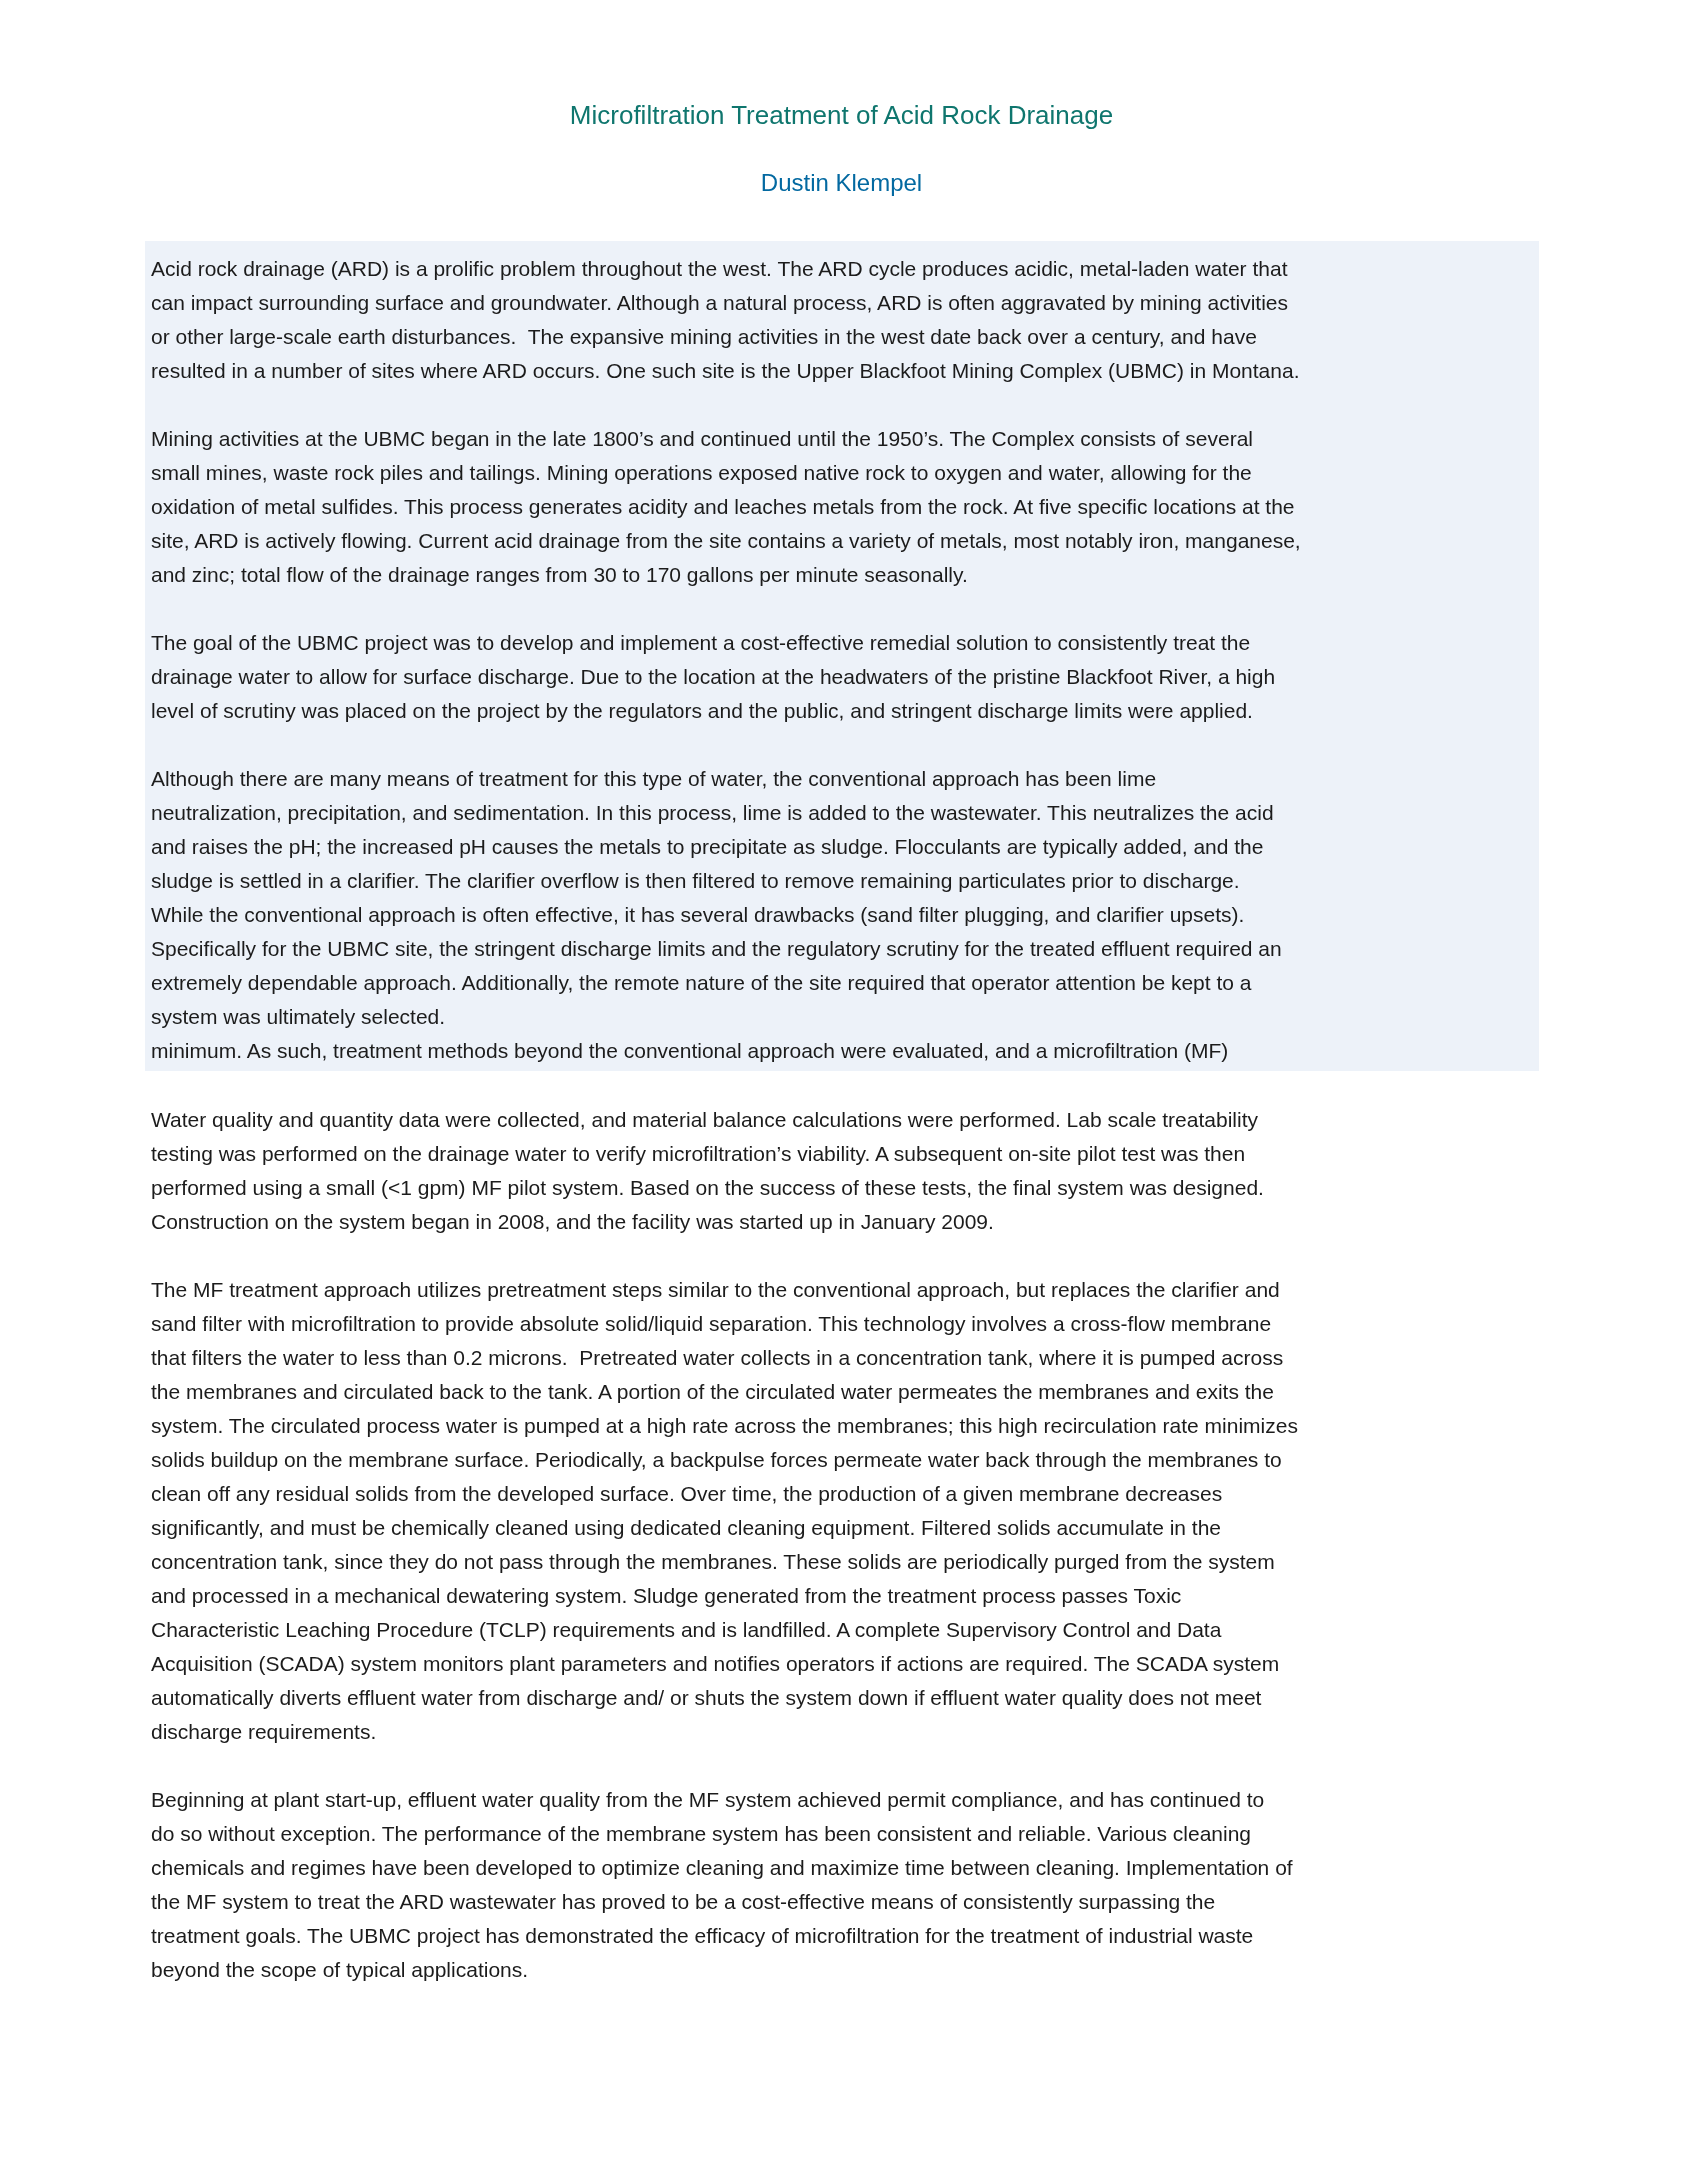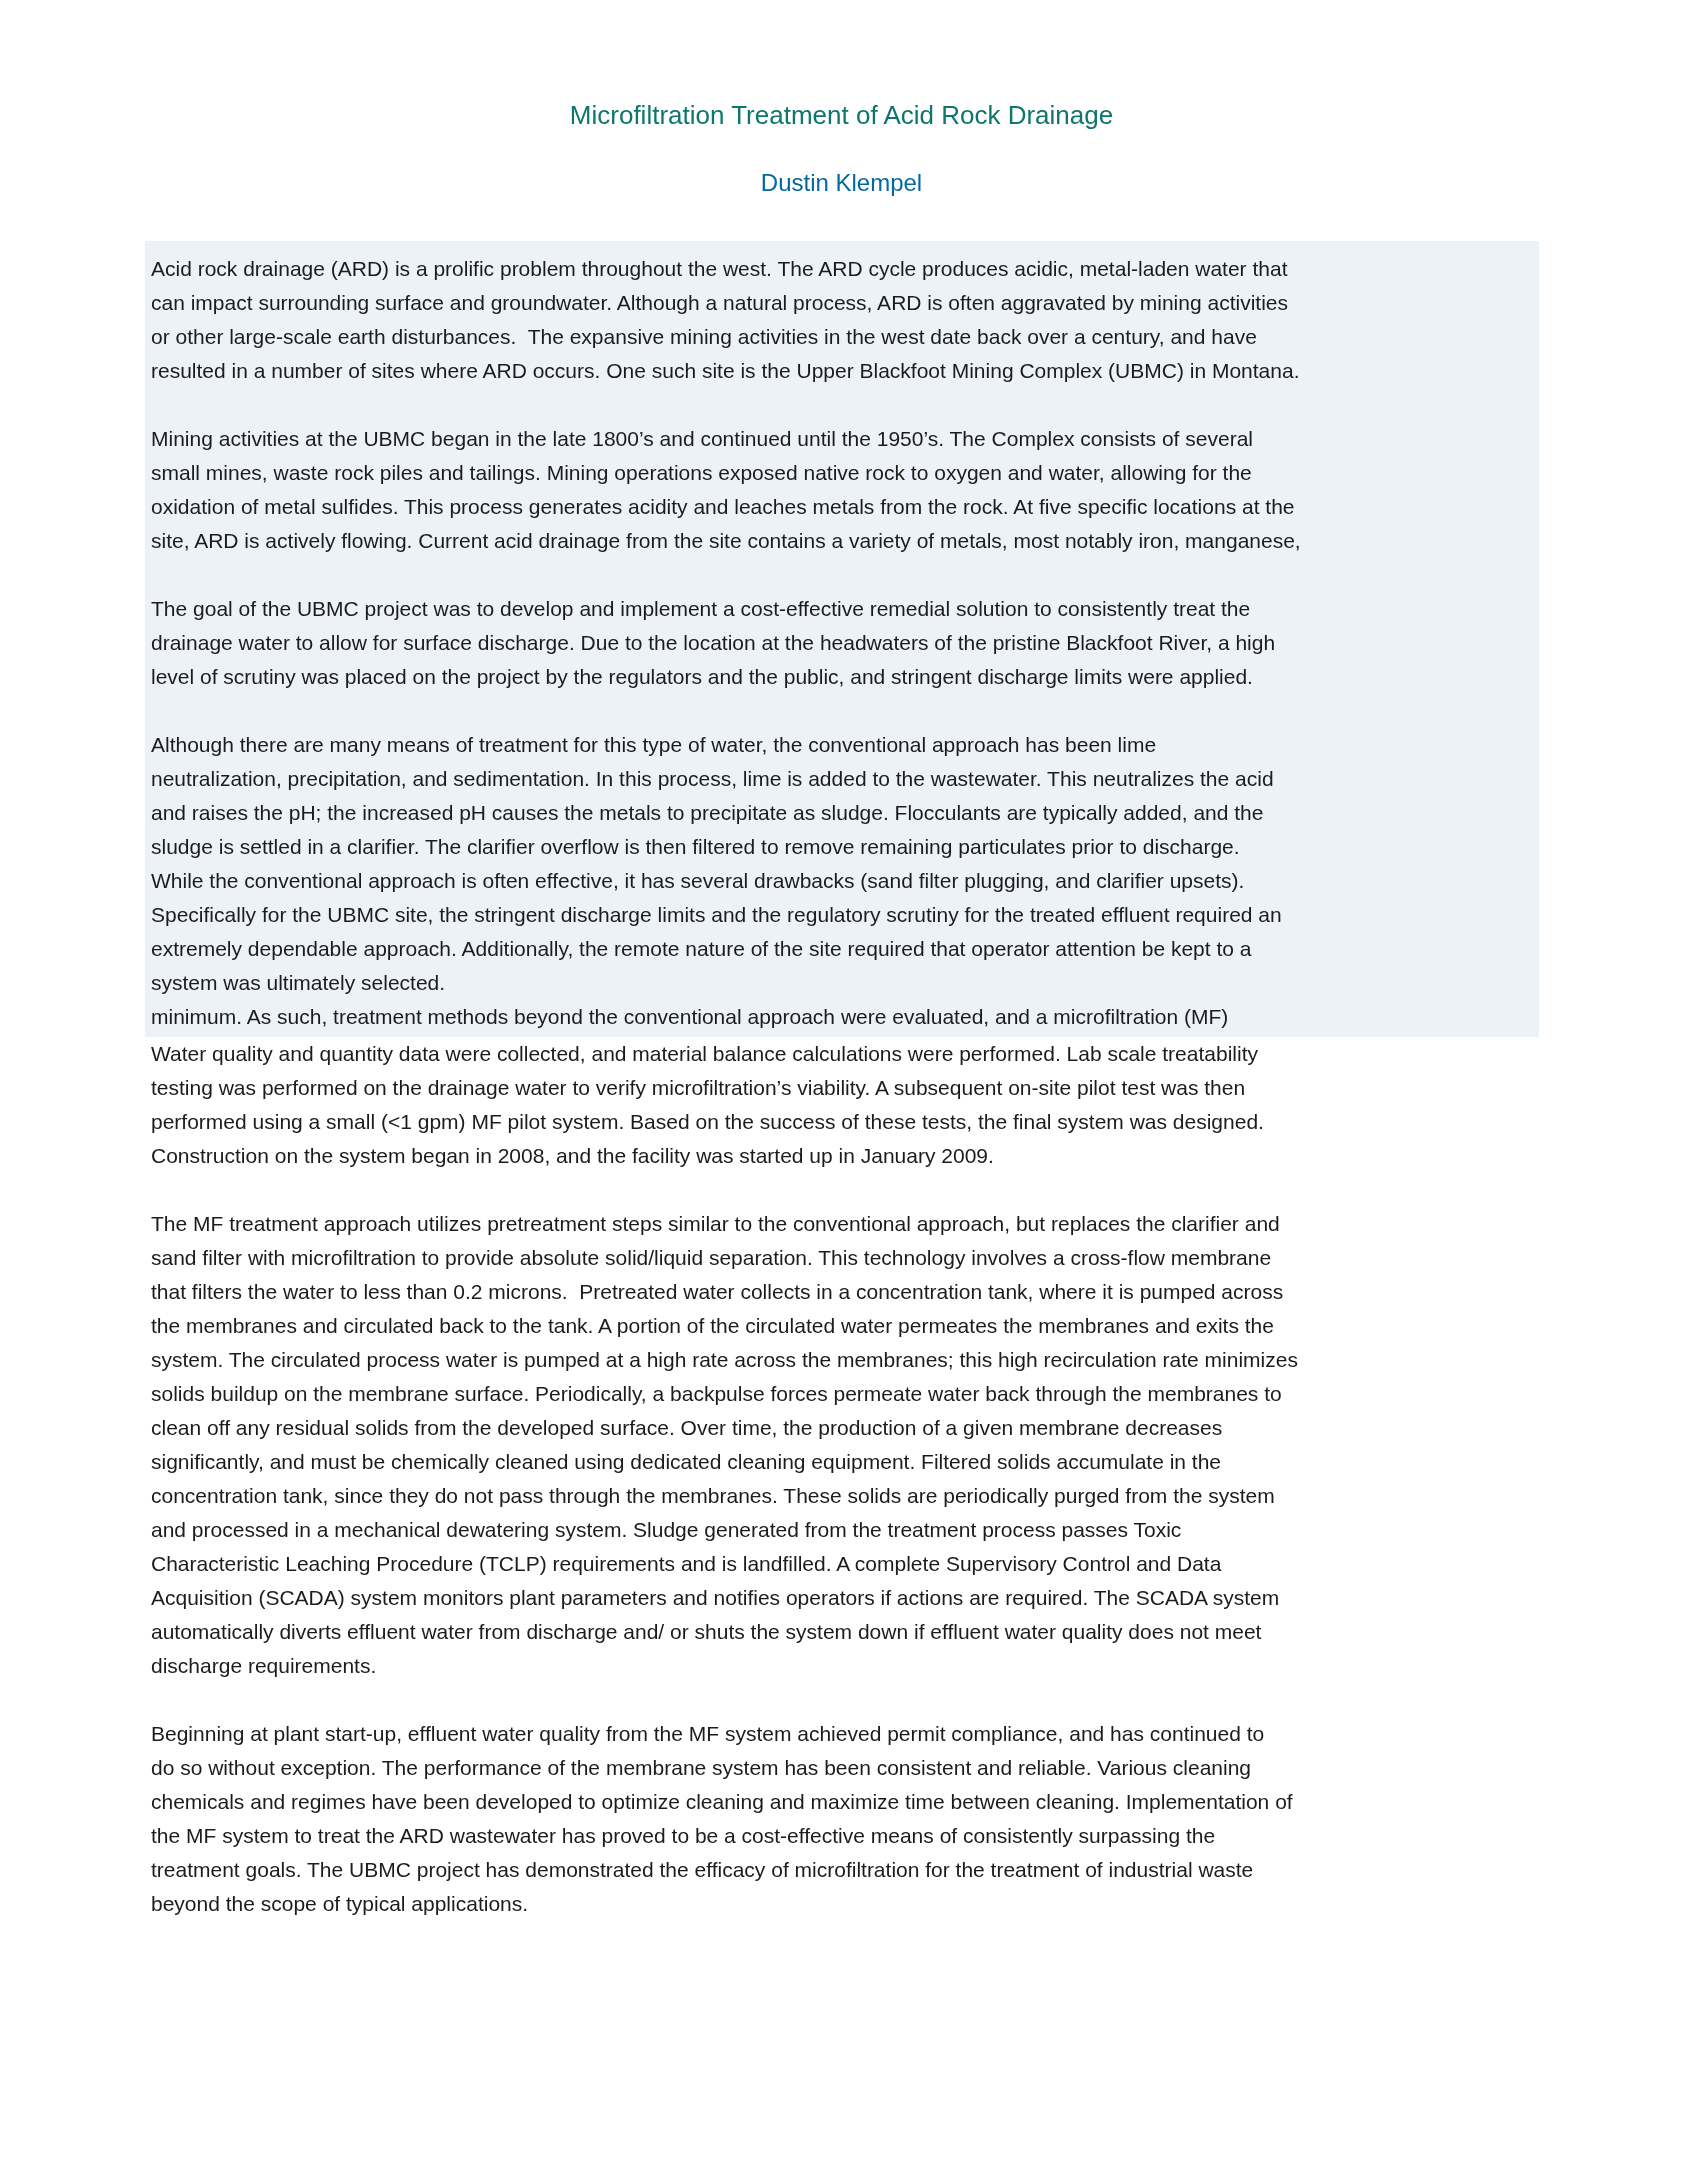--- a/index.html
+++ b/index.html
@@ -48,20 +48,21 @@
     box-sizing: border-box;
     width: 100%;
     padding-left: 6px;
     padding-right: 17px;
   }
   .block.highlighted {
     padding-top: 11px;
     padding-bottom: 3px;
   }
   .block.plain {
+    margin-top: 32px;
   }
   .para + .para {
     margin-top: 34px;
   }
   .line {
     font-size: 21px;
     line-height: 34px;
     height: 34px;
     white-space: pre;
     color: #1c1c1c;
@@ -79,20 +80,21 @@
           <div class="line">Acid rock drainage (ARD) is a prolific problem throughout the west. The ARD cycle produces acidic, metal-laden water that</div>
           <div class="line">can impact surrounding surface and groundwater. Although a natural process, ARD is often aggravated by mining activities</div>
           <div class="line">or other large-scale earth disturbances.  The expansive mining activities in the west date back over a century, and have</div>
           <div class="line">resulted in a number of sites where ARD occurs. One such site is the Upper Blackfoot Mining Complex (UBMC) in Montana.</div>
         </div>
         <div class="para">
           <div class="line">Mining activities at the UBMC began in the late 1800’s and continued until the 1950’s. The Complex consists of several</div>
           <div class="line">small mines, waste rock piles and tailings. Mining operations exposed native rock to oxygen and water, allowing for the</div>
           <div class="line">oxidation of metal sulfides. This process generates acidity and leaches metals from the rock. At five specific locations at the</div>
           <div class="line">site, ARD is actively flowing. Current acid drainage from the site contains a variety of metals, most notably iron, manganese,</div>
+          <div class="line">and zinc; total flow of the drainage ranges from 30 to 170 gallons per minute seasonally.</div>
         </div>
         <div class="para">
           <div class="line">The goal of the UBMC project was to develop and implement a cost-effective remedial solution to consistently treat the</div>
           <div class="line">drainage water to allow for surface discharge. Due to the location at the headwaters of the pristine Blackfoot River, a high</div>
           <div class="line">level of scrutiny was placed on the project by the regulators and the public, and stringent discharge limits were applied.</div>
         </div>
         <div class="para">
           <div class="line">Although there are many means of treatment for this type of water, the conventional approach has been lime</div>
           <div class="line">neutralization, precipitation, and sedimentation. In this process, lime is added to the wastewater. This neutralizes the acid</div>
           <div class="line">and raises the pH; the increased pH causes the metals to precipitate as sludge. Flocculants are typically added, and the</div>

